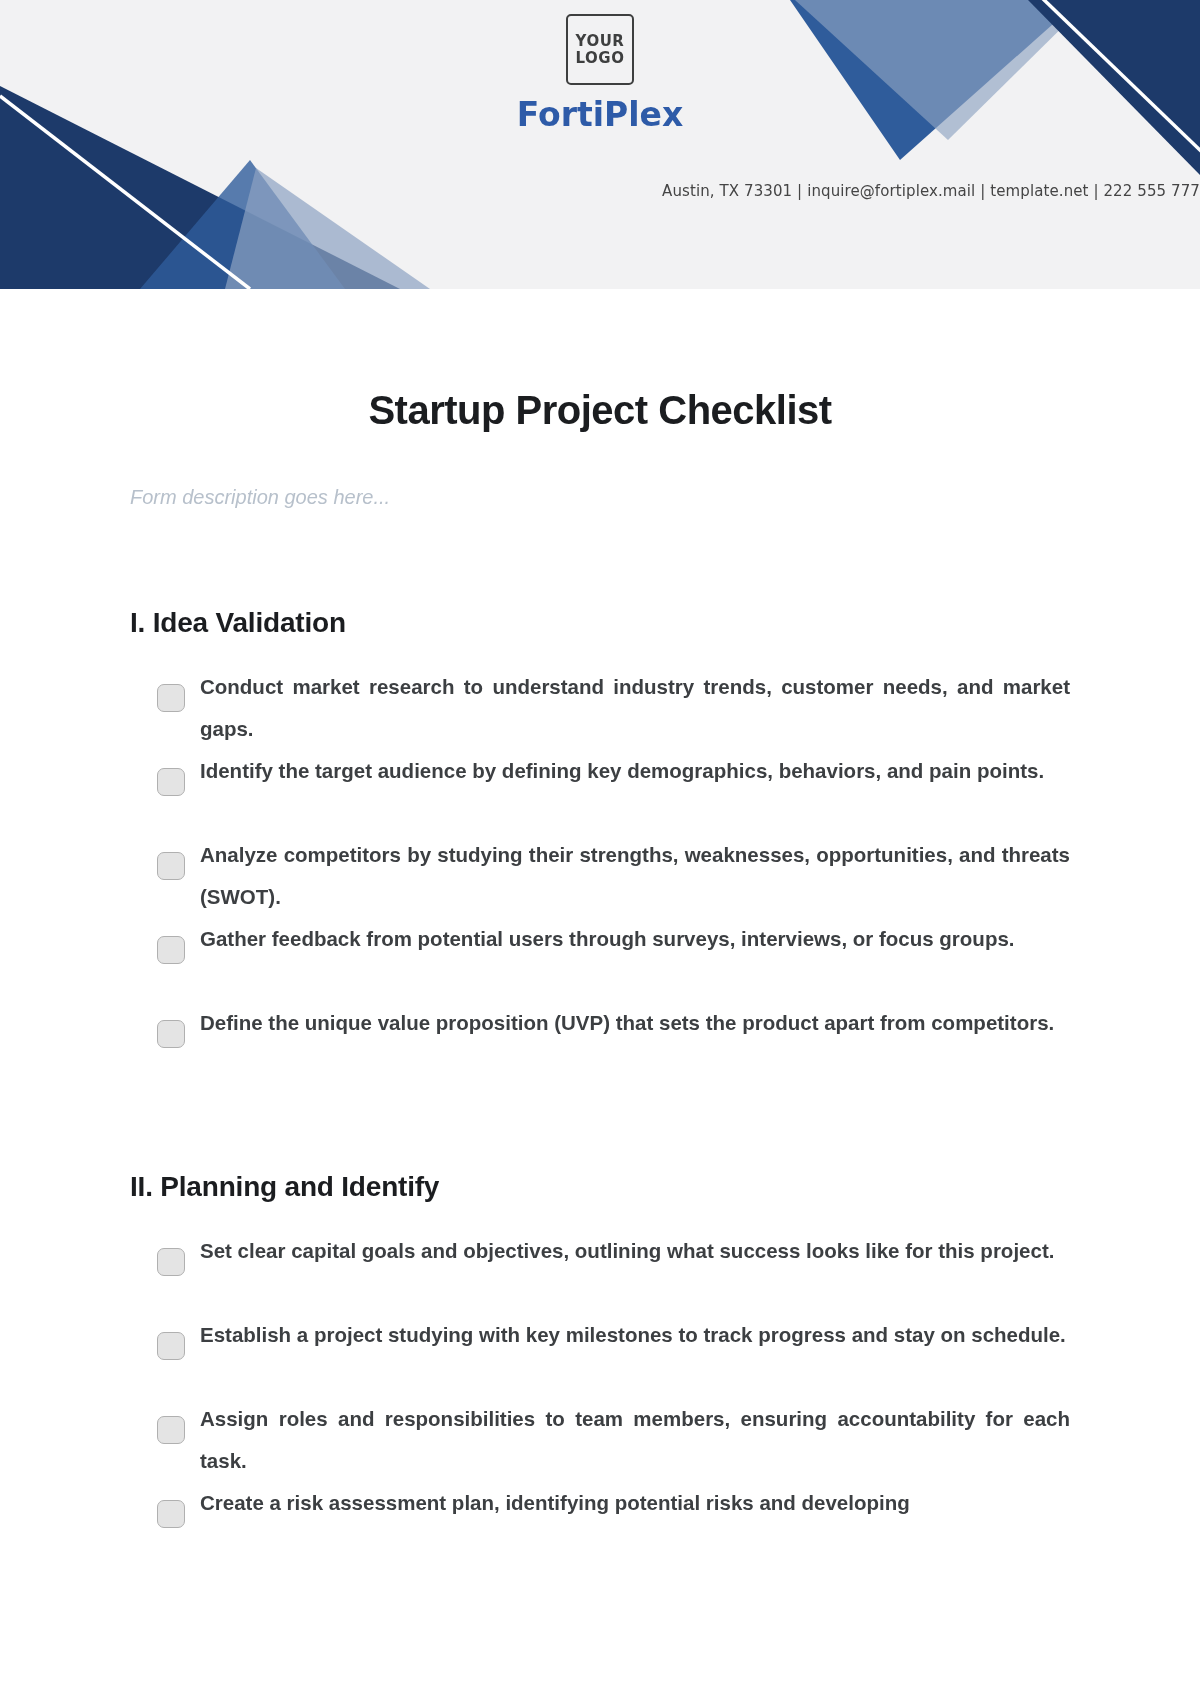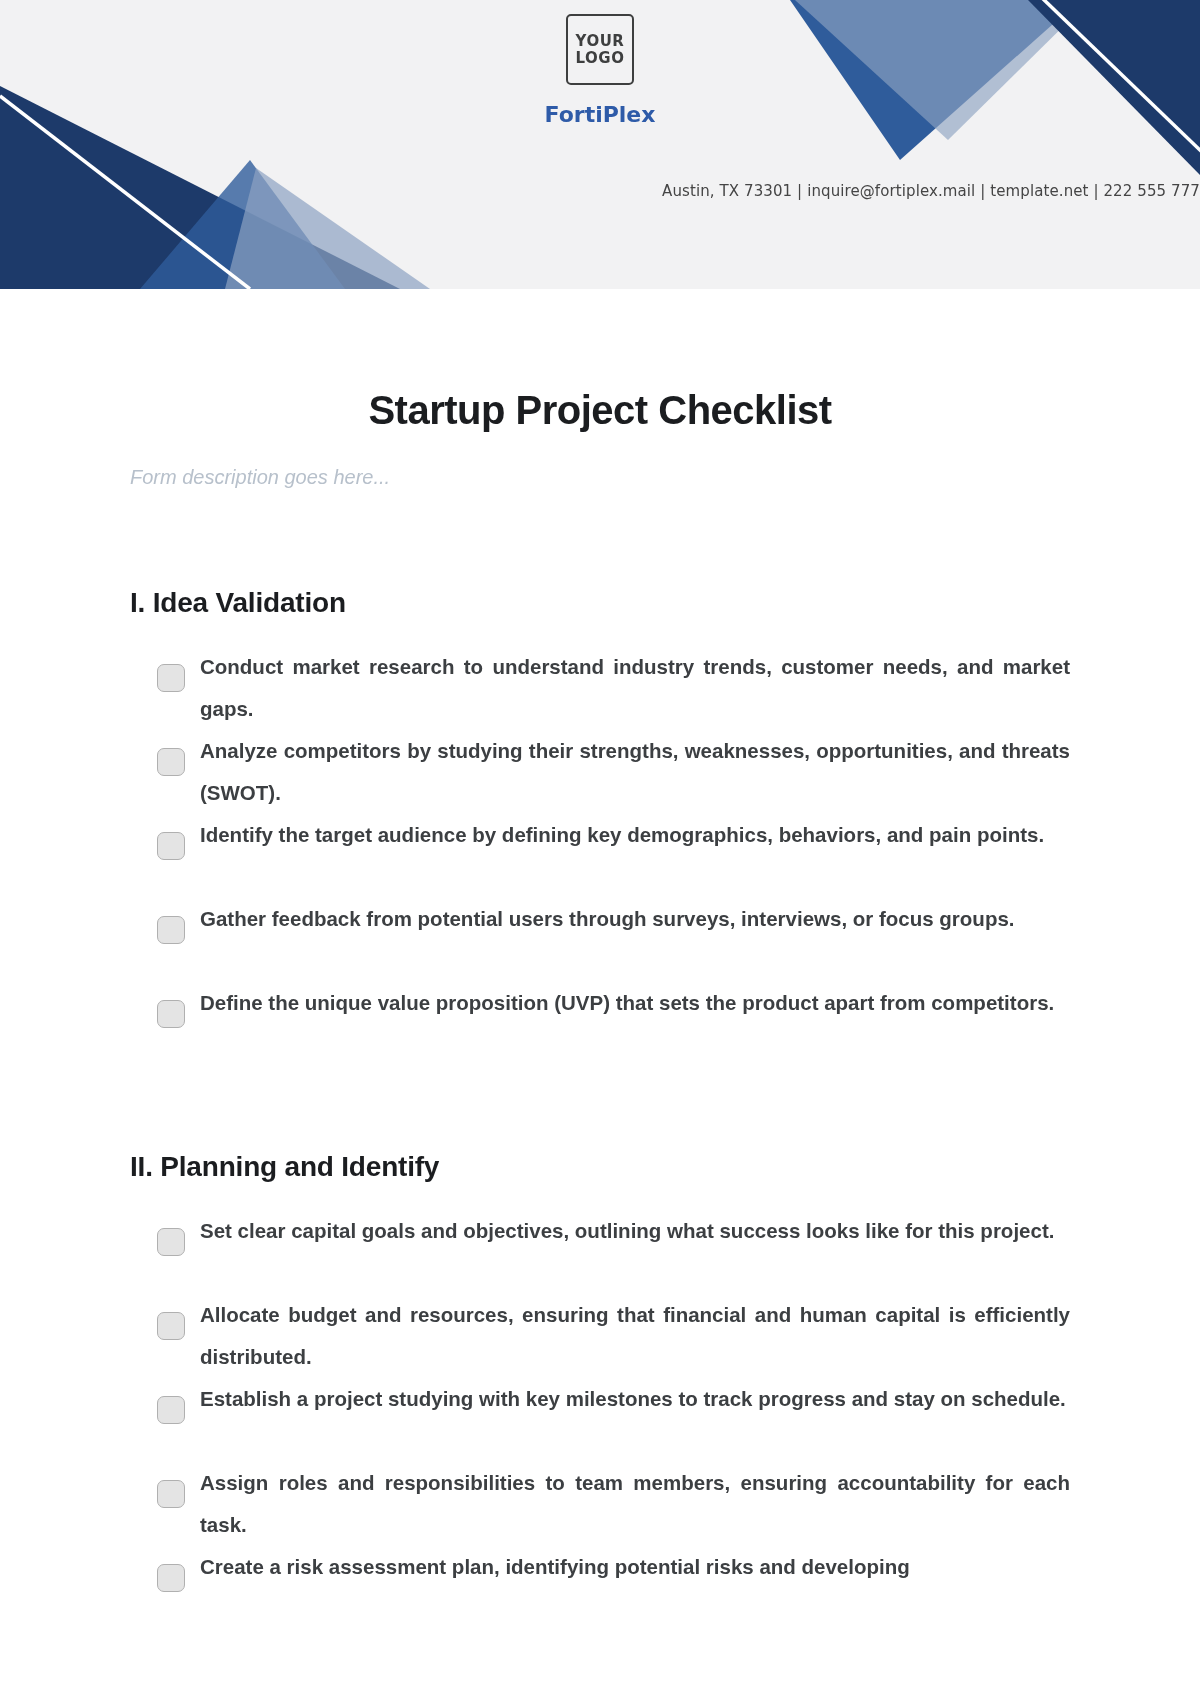--- a/index.html
+++ b/index.html
@@ -20,35 +20,35 @@
     display:inline-flex;flex-direction:column;align-items:center;justify-content:center;
     margin-top:14px;width:68px;height:71px;border:2px solid #3e3f3f;border-radius:5px;
     background:transparent;
   }
   .logo-box span{
     font-family:"DejaVu Sans",sans-serif;font-size:15px;font-weight:700;color:#3e3f3f;
     line-height:1.12;letter-spacing:.5px;
   }
   .company{
     margin-top:11px;font-family:"DejaVu Sans",sans-serif;font-weight:700;
-    font-size:22px;line-height:38px;color:var(--brand);
+    font-size:33px;line-height:38px;color:var(--brand);
   }
   .contact{
     margin-top:48px;font-family:"DejaVu Sans",sans-serif;font-size:15px;
     color:#454545;letter-spacing:.1px;text-align:right;
   }
 
   
   .doc{padding:0 130px;}
   .title{
     margin-top:95px;text-align:center;font-size:40px;line-height:52px;font-weight:700;
     letter-spacing:-.5px;color:var(--heading);
   }
   .desc-placeholder{
-    margin-top:28px;font-size:20px;line-height:26px;font-style:italic;color:var(--placeholder);
+    margin-top:48px;font-size:20px;line-height:26px;font-style:italic;color:var(--placeholder);
   }
   .intro{
     margin-top:24px;font-size:20.5px;line-height:41px;color:var(--text);
     text-align:justify;text-align-last:left;
   }
   .section-heading{
     margin-top:96px;font-size:28px;line-height:34px;font-weight:700;color:var(--heading);
     letter-spacing:-.2px;
   }
   .section-heading + .check-list{margin-top:26px;}
@@ -102,27 +102,27 @@
           <div class="check-item">
             <div class="box-col">
               <div class="checkbox"></div>
             </div>
             <div class="check-text">Conduct market research to understand industry trends, customer needs, and market gaps.</div>
           </div>
           <div class="check-item">
             <div class="box-col">
               <div class="checkbox"></div>
             </div>
-            <div class="check-text">Analyze competitors by studying their strengths, weaknesses, opportunities, and threats (SWOT).</div>
+            <div class="check-text">Identify the target audience by defining key demographics, behaviors, and pain points.</div>
           </div>
           <div class="check-item">
             <div class="box-col">
               <div class="checkbox"></div>
             </div>
-            <div class="check-text">Identify the target audience by defining key demographics, behaviors, and pain points.</div>
+            <div class="check-text">Analyze competitors by studying their strengths, weaknesses, opportunities, and threats (SWOT).</div>
           </div>
           <div class="check-item">
             <div class="box-col">
               <div class="checkbox"></div>
             </div>
             <div class="check-text">Gather feedback from potential users through surveys, interviews, or focus groups.</div>
           </div>
           <div class="check-item">
             <div class="box-col">
               <div class="checkbox"></div>
@@ -135,26 +135,20 @@
           <div class="check-item">
             <div class="box-col">
               <div class="checkbox"></div>
             </div>
             <div class="check-text">Set clear capital goals and objectives, outlining what success looks like for this project.</div>
           </div>
           <div class="check-item">
             <div class="box-col">
               <div class="checkbox"></div>
             </div>
-            <div class="check-text">Allocate budget and resources, ensuring that financial and human capital is efficiently distributed.</div>
-          </div>
-          <div class="check-item">
-            <div class="box-col">
-              <div class="checkbox"></div>
-            </div>
             <div class="check-text">Establish a project studying with key milestones to track progress and stay on schedule.</div>
           </div>
           <div class="check-item">
             <div class="box-col">
               <div class="checkbox"></div>
             </div>
             <div class="check-text">Assign roles and responsibilities to team members, ensuring accountability for each task.</div>
           </div>
           <div class="check-item">
             <div class="box-col">

